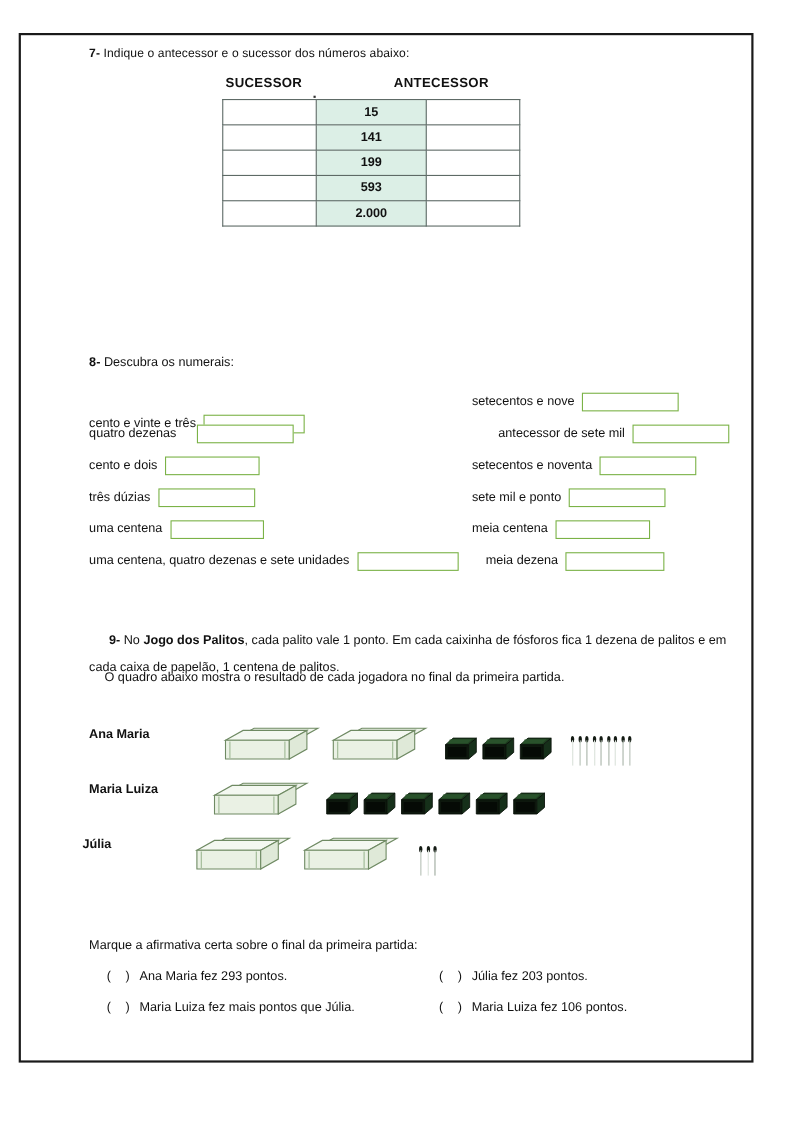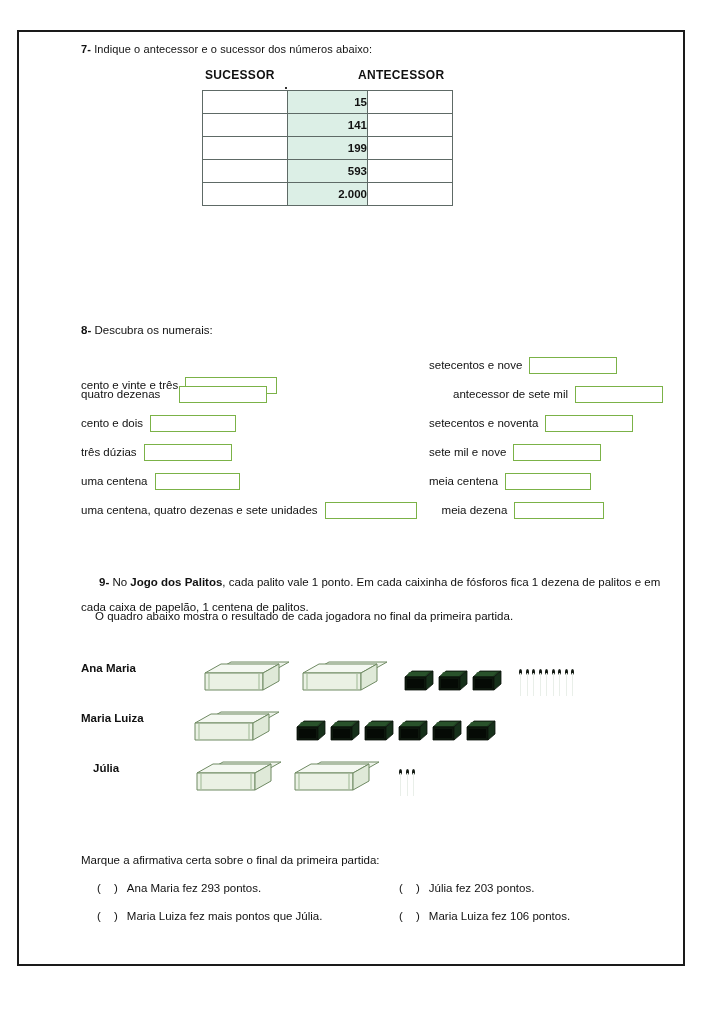--- a/index.html
+++ b/index.html
@@ -70,22 +70,22 @@
     top: 58px;
     border-collapse: collapse;
   }
   .q7-table td {
     border: 1px solid #5e6a66;
     height: 23px;
     box-sizing: border-box;
     padding: 0;
   }
   .q7-table td.blank-left  { width: 85px; background: #ffffff; }
-  .q7-table td.value       { width: 80px; background: #dcefe6;
-                             text-align: right; font-weight: bold;
+  .q7-table td.value       { width: 100px; background: #dcefe6;
+                             text-align: center; font-weight: bold;
                              font-size: 11.5px; color: #111; }
   .q7-table td.blank-right { width: 85px; background: #ffffff; }
 
   
   .q8-title {
     position: absolute;
     left: 62px;
     top: 292px;
     font-size: 11.5px;
   }
@@ -261,21 +261,21 @@
         </div>
         <div class="q8-row" style="left: 434px; top: 351px;">
           <span class="lbl">antecessor de sete mil</span>
           <span class="ansbox" style="width: 88px;"></span>
         </div>
         <div class="q8-row" style="left: 410px; top: 380px;">
           <span class="lbl">setecentos e noventa</span>
           <span class="ansbox" style="width: 88px;"></span>
         </div>
         <div class="q8-row" style="left: 410px; top: 409px;">
-          <span class="lbl">sete mil e nove</span>
+          <span class="lbl">sete mil e ponto</span>
           <span class="ansbox" style="width: 88px;"></span>
         </div>
         <div class="q8-row" style="left: 410px; top: 438px;">
           <span class="lbl">meia centena</span>
           <span class="ansbox" style="width: 86px;"></span>
         </div>
       </div>
     <div id="q8-wide">
         <div class="q8-row" style="left: 62px; top: 467px;">
           <span class="lbl">uma centena, quatro dezenas e sete unidades</span>
@@ -425,21 +425,21 @@
               <div class="matchbox"><svg width="32" height="27" viewBox="0 0 32 27">
                   <polygon points="2,8 9,2 30,2 23,8" fill="#1e3d20" stroke="#0d1a0d" stroke-width="0.8"></polygon>
                   <polygon points="2,8 23,8 23,21 2,21" fill="#0d170d" stroke="#0a120a" stroke-width="0.8"></polygon>
                   <polygon points="23,8 30,2 30,15 23,21" fill="#16301a" stroke="#0a120a" stroke-width="0.8"></polygon>
                   <polygon points="4,10 21,10 21,19 4,19" fill="#050a05"></polygon>
                   <path d="M6 3 L26 3 L22 7 L4 7 Z" fill="#2d5a2f" opacity="0.75"></path>
                 </svg></div>
             </div>
           </div>
         </div>
-        <div class="player-row" style="left: 74px; top: 718px; width: 560px;">
+        <div class="player-row" style="left: 56px; top: 718px; width: 560px;">
           <div class="player-name">Júlia</div>
           <div class="items" style="left: 100px;">
             <div class="bigbox"><svg width="92" height="36" viewBox="0 0 92 36">
                 <polygon points="14,11 30,2 88,2 72,11" fill="#eef3ea" stroke="#6f8a63" stroke-width="1"></polygon>
                 <polygon points="4,13 20,4 78,4 62,13" fill="#f4f8f1" stroke="#6f8a63" stroke-width="1"></polygon>
                 <polygon points="4,13 62,13 62,30 4,30" fill="#eaf1e4" stroke="#6f8a63" stroke-width="1"></polygon>
                 <polygon points="62,13 78,4 78,21 62,30" fill="#dfe9d8" stroke="#6f8a63" stroke-width="1"></polygon>
                 <line x1="8" y1="14" x2="8" y2="29" stroke="#9db893" stroke-width="1"></line>
                 <line x1="58" y1="14" x2="58" y2="29" stroke="#9db893" stroke-width="1"></line>
               </svg></div>

